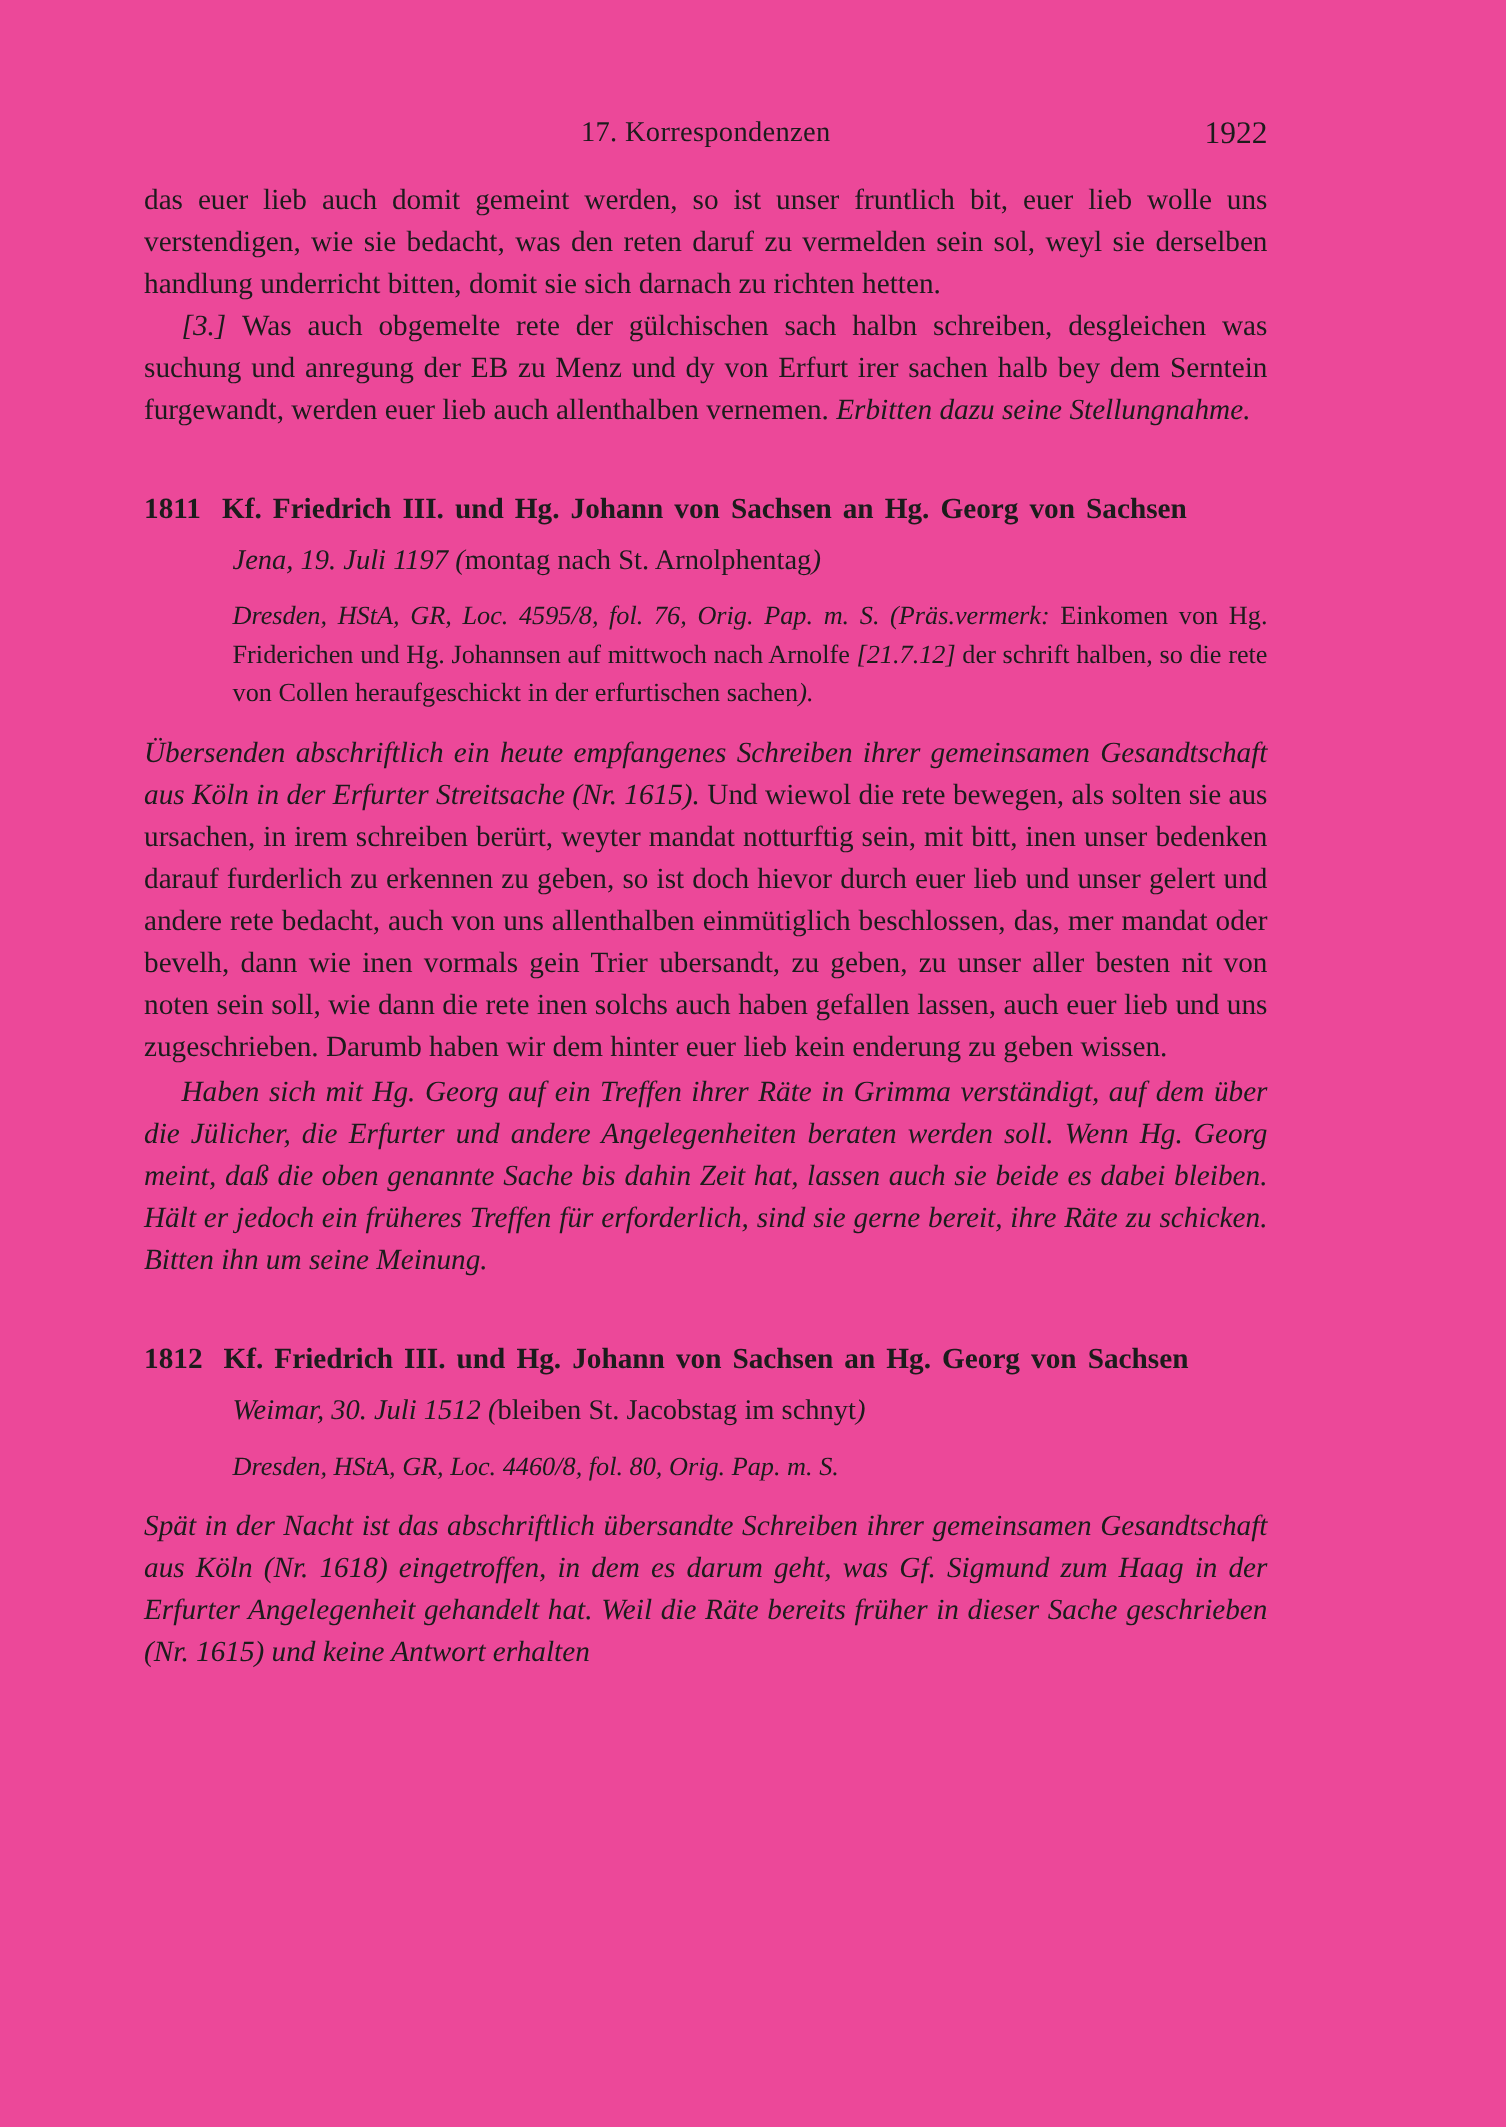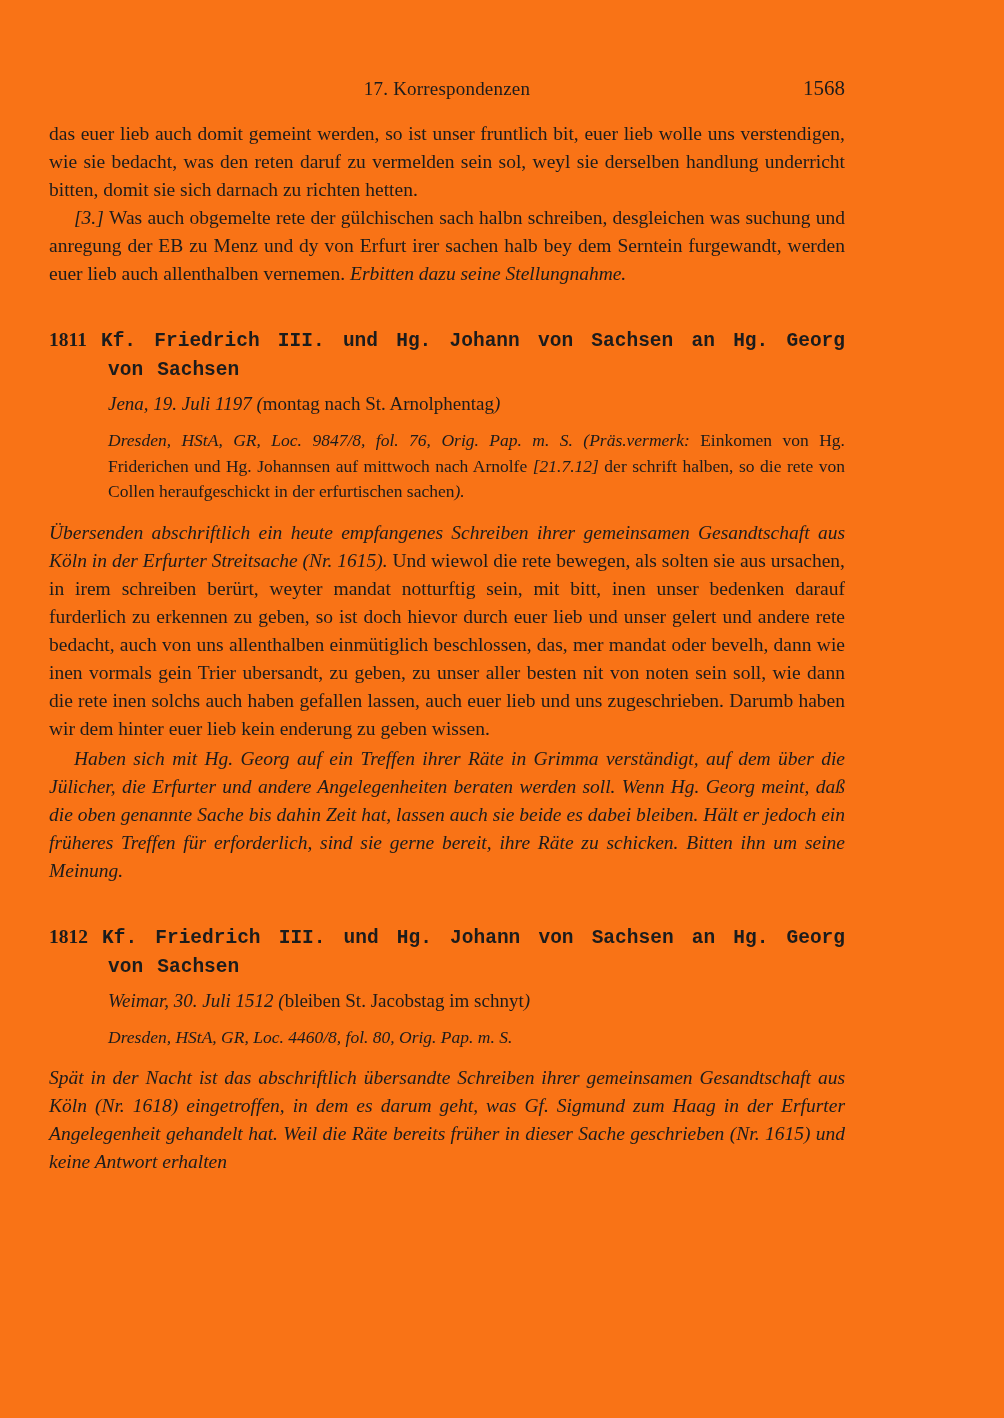--- a/index.html
+++ b/index.html
@@ -5,74 +5,74 @@
   html, body { margin: 0; padding: 0; background: #ffffff; }
   body {
     width: 1004px; height: 1418px; overflow: hidden;
     font-family: "Liberation Serif", "DejaVu Serif", serif;
     color: #1c1c1c;
     -webkit-font-smoothing: antialiased;
   }
   .page {
     box-sizing: border-box;
     width: 1004px; height: 1418px;
-    padding: 78px 159px 0 49px;
-    background: #f97316;
+    padding: 78px 159px 0 96px;
+    background: #ec4899;
   }
   
   .pagehead { position: relative; height: 28px; margin-bottom: 14px; font-size: 19px; }
   .running { display: block; text-align: center; letter-spacing: 0.2px; }
   .pagenum { position: absolute; right: 0; top: -2px; font-size: 21px; }
   
   .para {
     margin: 0; font-size: 19.5px; line-height: 28px;
     text-align: justify; text-justify: inter-word;
   }
   .indent { text-indent: 25px; }
   .it { font-style: italic; }
   .hist { font-style: italic; margin-top: 2px; }
   
   .entry {
     margin: 38px 0 6px 0;
     font-size: 19.5px; line-height: 28px; font-weight: bold;
     text-align: justify; padding-left: 59px; text-indent: -59px;
   }
   .entry .num { margin-right: 14px; }
-  .entry .ttl { word-spacing: 2.5px; font-family: Liberation Mono, monospace; }
+  .entry .ttl { word-spacing: 2.5px; }
   
   .dateline {
     margin: 0 0 10px 59px;
     font-size: 19px; line-height: 28px;
   }
   .source {
     margin: 0 0 12px 59px;
     font-size: 17.5px; line-height: 25.5px;
     text-align: justify;
   }
   .source.mb { margin-bottom: 14px; }
 </style>
 </head>
 <body>
 
 <main class="page">
 
   <header class="pagehead">
     <span class="running">17. Korrespondenzen</span>
-    <span class="pagenum">1568</span>
+    <span class="pagenum">1922</span>
   </header>
 
   <p class="para"><span>das euer lieb auch domit gemeint werden, so ist unser fruntlich bit, euer lieb wolle uns verstendigen, wie sie bedacht, was den reten daruf zu vermelden sein sol, weyl sie derselben handlung underricht bitten, domit sie sich darnach zu richten hetten.</span></p>
 
   <p class="para indent"><span class="it">[3.] </span><span>Was auch obgemelte rete der gülchischen sach halbn schreiben, desgleichen was suchung und anregung der EB zu Menz und dy von Erfurt irer sachen halb bey dem Serntein furgewandt, werden euer lieb auch allenthalben vernemen. </span><span class="it">Erbitten dazu seine Stellungnahme.</span></p>
 
   <h2 class="entry"><span class="num">1811</span><span class="ttl">Kf. Friedrich III. und Hg. Johann von Sachsen an Hg. Georg von Sachsen</span></h2>
 
   <p class="dateline"><span class="it">Jena, 19. Juli 1197 (</span><span>montag nach St. Arnolphentag</span><span class="it">)</span></p>
 
-  <p class="source mb"><span class="it">Dresden, HStA, GR, Loc. 9847/8, fol. 76, Orig. Pap. m. S. (Präs.vermerk: </span><span>Einkomen von Hg. Friderichen und Hg. Johannsen auf mittwoch nach Arnolfe </span><span class="it">[21.7.12]</span><span> der schrift halben, so die rete von Collen heraufgeschickt in der erfurtischen sachen</span><span class="it">).</span></p>
+  <p class="source mb"><span class="it">Dresden, HStA, GR, Loc. 4595/8, fol. 76, Orig. Pap. m. S. (Präs.vermerk: </span><span>Einkomen von Hg. Friderichen und Hg. Johannsen auf mittwoch nach Arnolfe </span><span class="it">[21.7.12]</span><span> der schrift halben, so die rete von Collen heraufgeschickt in der erfurtischen sachen</span><span class="it">).</span></p>
 
   <p class="para"><span class="it">Übersenden abschriftlich ein heute empfangenes Schreiben ihrer gemeinsamen Gesandtschaft aus Köln in der Erfurter Streitsache (Nr. 1615). </span><span>Und wiewol die rete bewegen, als solten sie aus ursachen, in irem schreiben berürt, weyter mandat notturftig sein, mit bitt, inen unser bedenken darauf furderlich zu erkennen zu geben, so ist doch hievor durch euer lieb und unser gelert und andere rete bedacht, auch von uns allenthalben einmütiglich beschlossen, das, mer mandat oder bevelh, dann wie inen vormals gein Trier ubersandt, zu geben, zu unser aller besten nit von noten sein soll, wie dann die rete inen solchs auch haben gefallen lassen, auch euer lieb und uns zugeschrieben. Darumb haben wir dem hinter euer lieb kein enderung zu geben wissen.</span></p>
 
   <p class="para indent hist"><span>Haben sich mit Hg. Georg auf ein Treffen ihrer Räte in Grimma verständigt, auf dem über die Jülicher, die Erfurter und andere Angelegenheiten beraten werden soll. Wenn Hg. Georg meint, daß die oben genannte Sache bis dahin Zeit hat, lassen auch sie beide es dabei bleiben. Hält er jedoch ein früheres Treffen für erforderlich, sind sie gerne bereit, ihre Räte zu schicken. Bitten ihn um seine Meinung.</span></p>
 
   <h2 class="entry"><span class="num">1812</span><span class="ttl">Kf. Friedrich III. und Hg. Johann von Sachsen an Hg. Georg von Sachsen</span></h2>
 
   <p class="dateline"><span class="it">Weimar, 30. Juli 1512 (</span><span>bleiben St. Jacobstag im schnyt</span><span class="it">)</span></p>
 
   <p class="source mb"><span class="it">Dresden, HStA, GR, Loc. 4460/8, fol. 80, Orig. Pap. m. S.</span></p>

